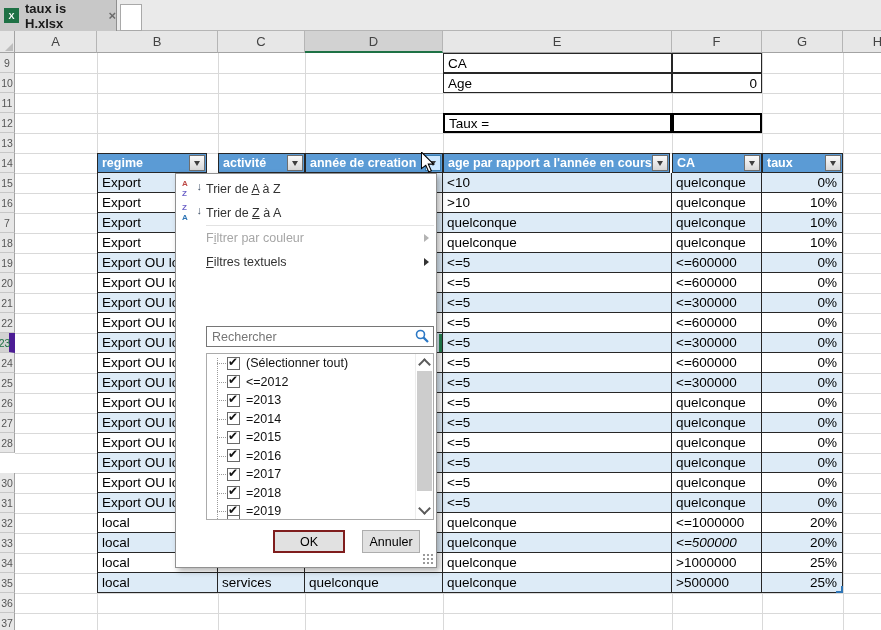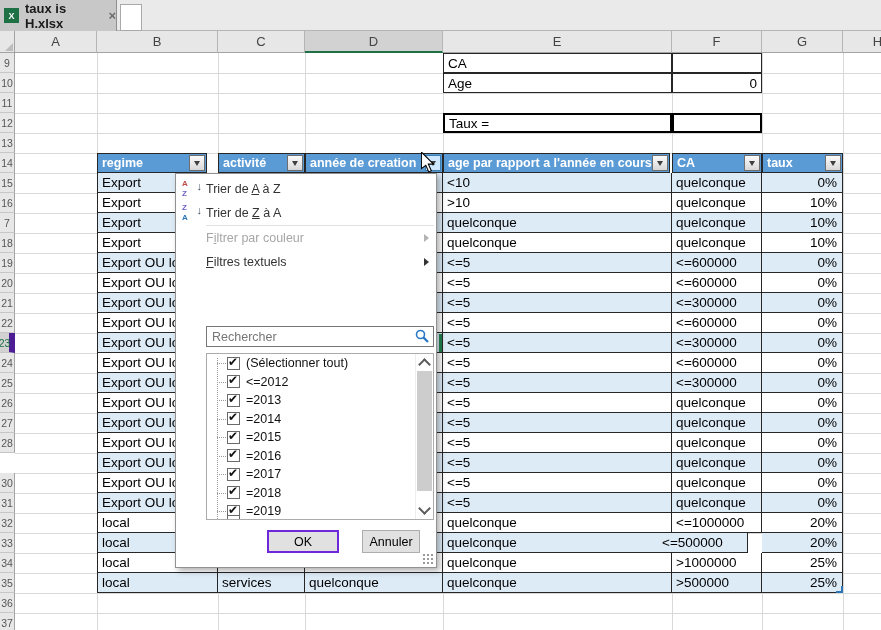--- a/index.html
+++ b/index.html
@@ -88,21 +88,21 @@
   .cb span{position:absolute;left:0;top:-3px;font-size:12px;color:#111}
   .cbpart{position:absolute;left:20px;top:161px;width:13px;height:5px;box-sizing:border-box;
       border:1px solid #6a6a6a;border-bottom:none;background:#fff}
   #fsb{position:absolute;right:0;top:0;width:17px;height:100%;background:#fff;border-left:1px solid #EDEDED}
   .chev{position:absolute;left:4px;width:7px;height:7px;border-left:2px solid #5a5a5a;border-top:2px solid #5a5a5a}
   #sb-up .chev{top:6px;transform:rotate(45deg)}
   #sb-down .chev{bottom:6px;transform:rotate(225deg)}
   #sb-thumb{position:absolute;left:1px;top:17px;width:15px;height:120px;background:#CDCDCD}
   .btn{position:absolute;top:356px;height:23px;box-sizing:border-box;background:#E1E1E1;
        display:flex;align-items:center;justify-content:center;font-size:12.5px;color:#000}
-  #okbtn{left:91px;width:72px;border:2px solid #6d28d9}
+  #okbtn{left:97px;width:72px;border:2px solid #7f1d1d}
   #cancelbtn{left:186px;width:58px;border:1px solid #ADADAD}
   #grip{position:absolute;right:3px;bottom:3px;width:11px;height:11px;
         background-image:radial-gradient(#9a9a9a 1px,transparent 1.3px);background-size:4px 4px}
   #cursor{position:absolute;left:421px;top:152px;z-index:99;pointer-events:none}
 </style>
 </head>
 <body>
 
 <div id="tabbar">
   <div id="tab">
@@ -342,21 +342,21 @@
     <div class="td first" style="left: 97px; width: 121px; top: 513px;">local</div>
     <div class="td" style="left: 218px; width: 87px; top: 513px;"></div>
     <div class="td" style="left: 305px; width: 138px; top: 513px;"></div>
     <div class="td" style="left: 443px; width: 229px; top: 513px;">quelconque</div>
     <div class="td" style="left: 672px; width: 90px; top: 513px;">&lt;=1000000</div>
     <div class="td num" style="left: 762px; width: 81px; top: 513px;">20%</div>
     <div class="td band first" style="left: 97px; width: 121px; top: 533px;">local</div>
     <div class="td band" style="left: 218px; width: 87px; top: 533px;"></div>
     <div class="td band" style="left: 305px; width: 138px; top: 533px;"></div>
     <div class="td band" style="left: 443px; width: 229px; top: 533px;">quelconque</div>
-    <div class="td band" style="left: 658px; width: 90px; top: 533px;">&lt;=500000</div>
+    <div class="td band" style="left: 672px; width: 90px; top: 533px; font-style: italic;">&lt;=500000</div>
     <div class="td band num" style="left: 762px; width: 81px; top: 533px;">20%</div>
     <div class="td first" style="left: 97px; width: 121px; top: 553px;">local</div>
     <div class="td" style="left: 218px; width: 87px; top: 553px;"></div>
     <div class="td" style="left: 305px; width: 138px; top: 553px;"></div>
     <div class="td" style="left: 443px; width: 229px; top: 553px;">quelconque</div>
     <div class="td" style="left: 672px; width: 90px; top: 553px;">&gt;1000000</div>
     <div class="td num" style="left: 762px; width: 81px; top: 553px;">25%</div>
     <div class="td band first" style="left: 97px; width: 121px; top: 573px;">local</div>
     <div class="td band" style="left: 218px; width: 87px; top: 573px;">services</div>
     <div class="td band" style="left: 305px; width: 138px; top: 573px;">quelconque</div>

